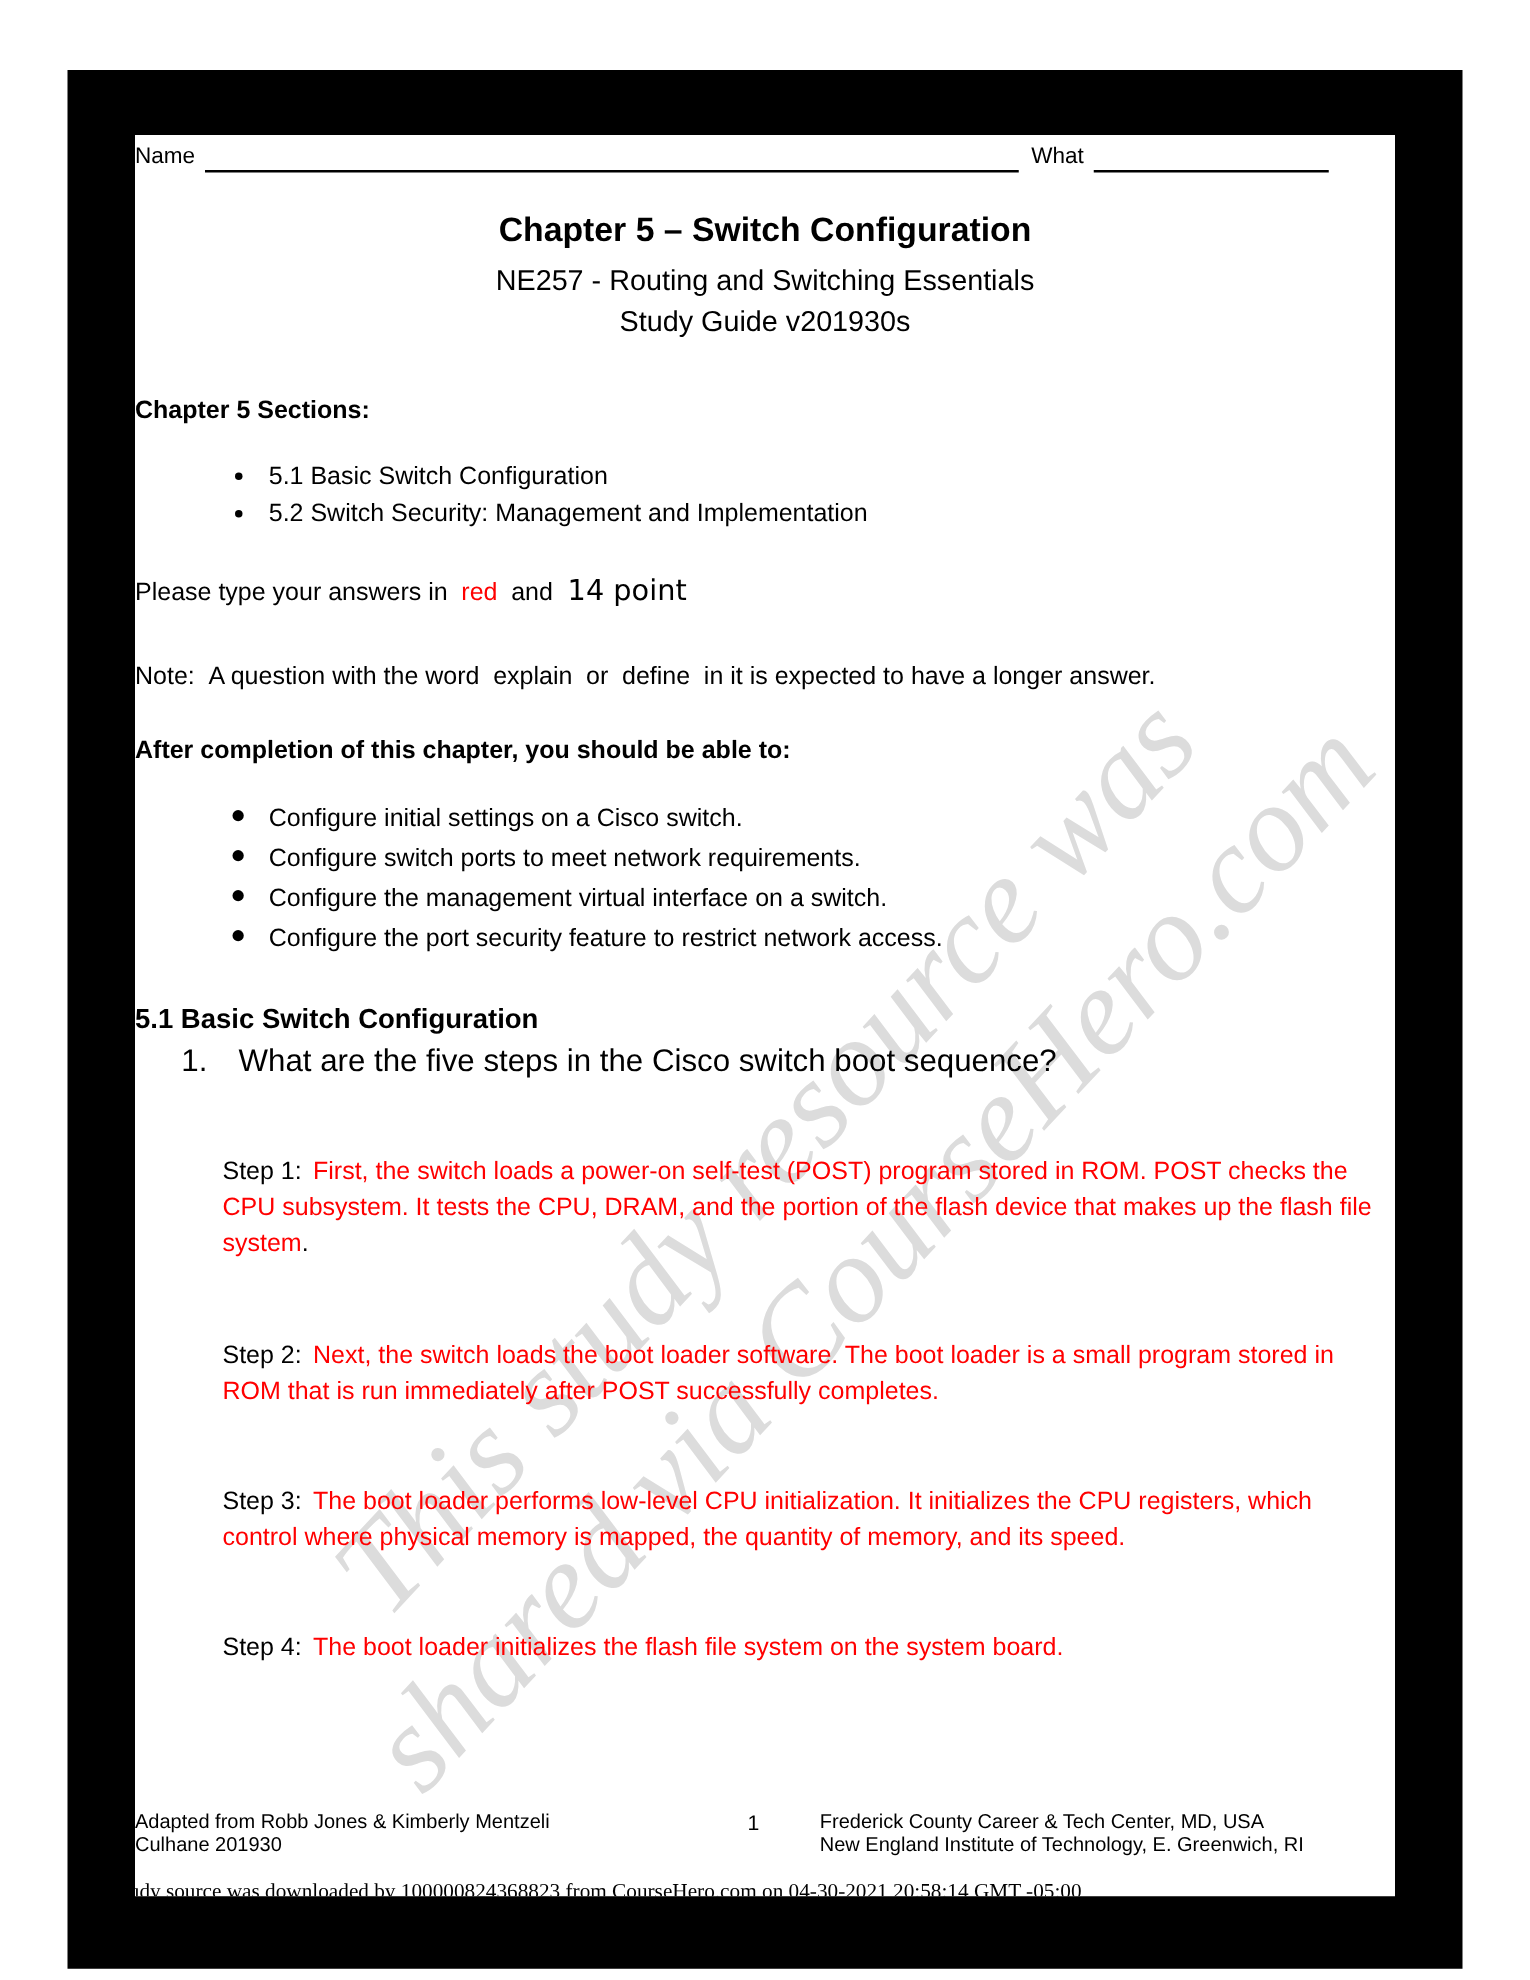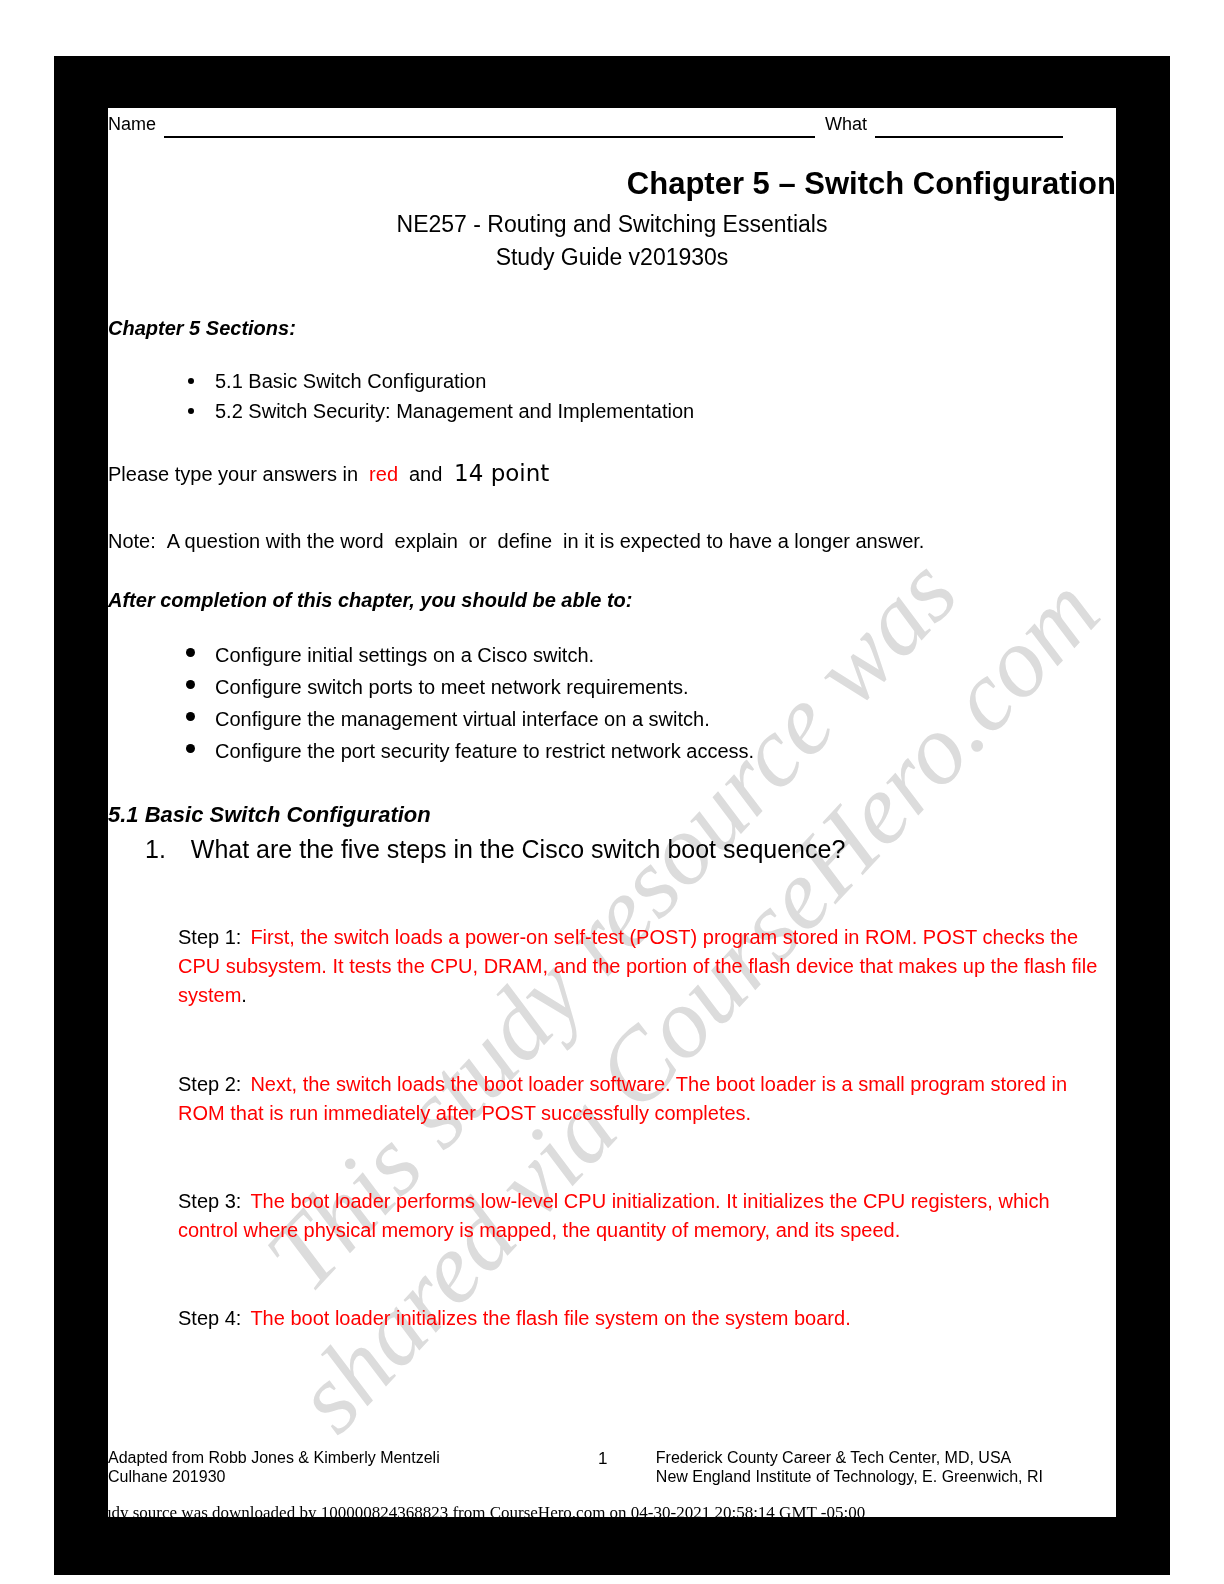--- a/index.html
+++ b/index.html
@@ -50,27 +50,27 @@
     display:flex; align-items:flex-end;
     font-size:18px; line-height:27px;
   }
   .fill-line { display:inline-block; border-bottom:2px solid #000; height:24px; }
   .fill-line.name-line { width:651px; margin-left:8px; }
   .fill-line.date-line { width:188px; margin-left:8px; }
   .namedate .date-lbl { margin-left:10px; }
 
   .title {
     position:absolute; top:56px; left:0; width:100%;
-    text-align:right; font-size:31px; font-weight:bold; line-height:40px;
+    text-align:center; font-size:27px; font-weight:bold; line-height:40px;
   }
   .subtitle { position:absolute; left:0; width:100%; text-align:center; font-size:23px; font-weight:normal; line-height:31px; }
   .subtitle.s1 { top:101px; }
   .subtitle.s2 { top:134px; }
 
-  .h-bold { position:absolute; left:0; font-size:20px; font-weight:bold; line-height:27px;font-style:italic; }
+  .h-bold { position:absolute; left:0; font-size:20px; font-weight:bold; line-height:27px; }
   .sections-h { top:207px; }
   .obj-h { top:479px;text-align:right; }
   .sec51-h { top:692px; font-size:22px; line-height:29px; }
 
   .list { position:absolute; left:0; width:980px; font-size:20px; }
   .list1 { top:258px; }
   .list2 { top:531px; }
   .li { position:relative; padding-left:107px; }
   .list1 .li { line-height:30px; }
   .list2 .li { line-height:32px; }

